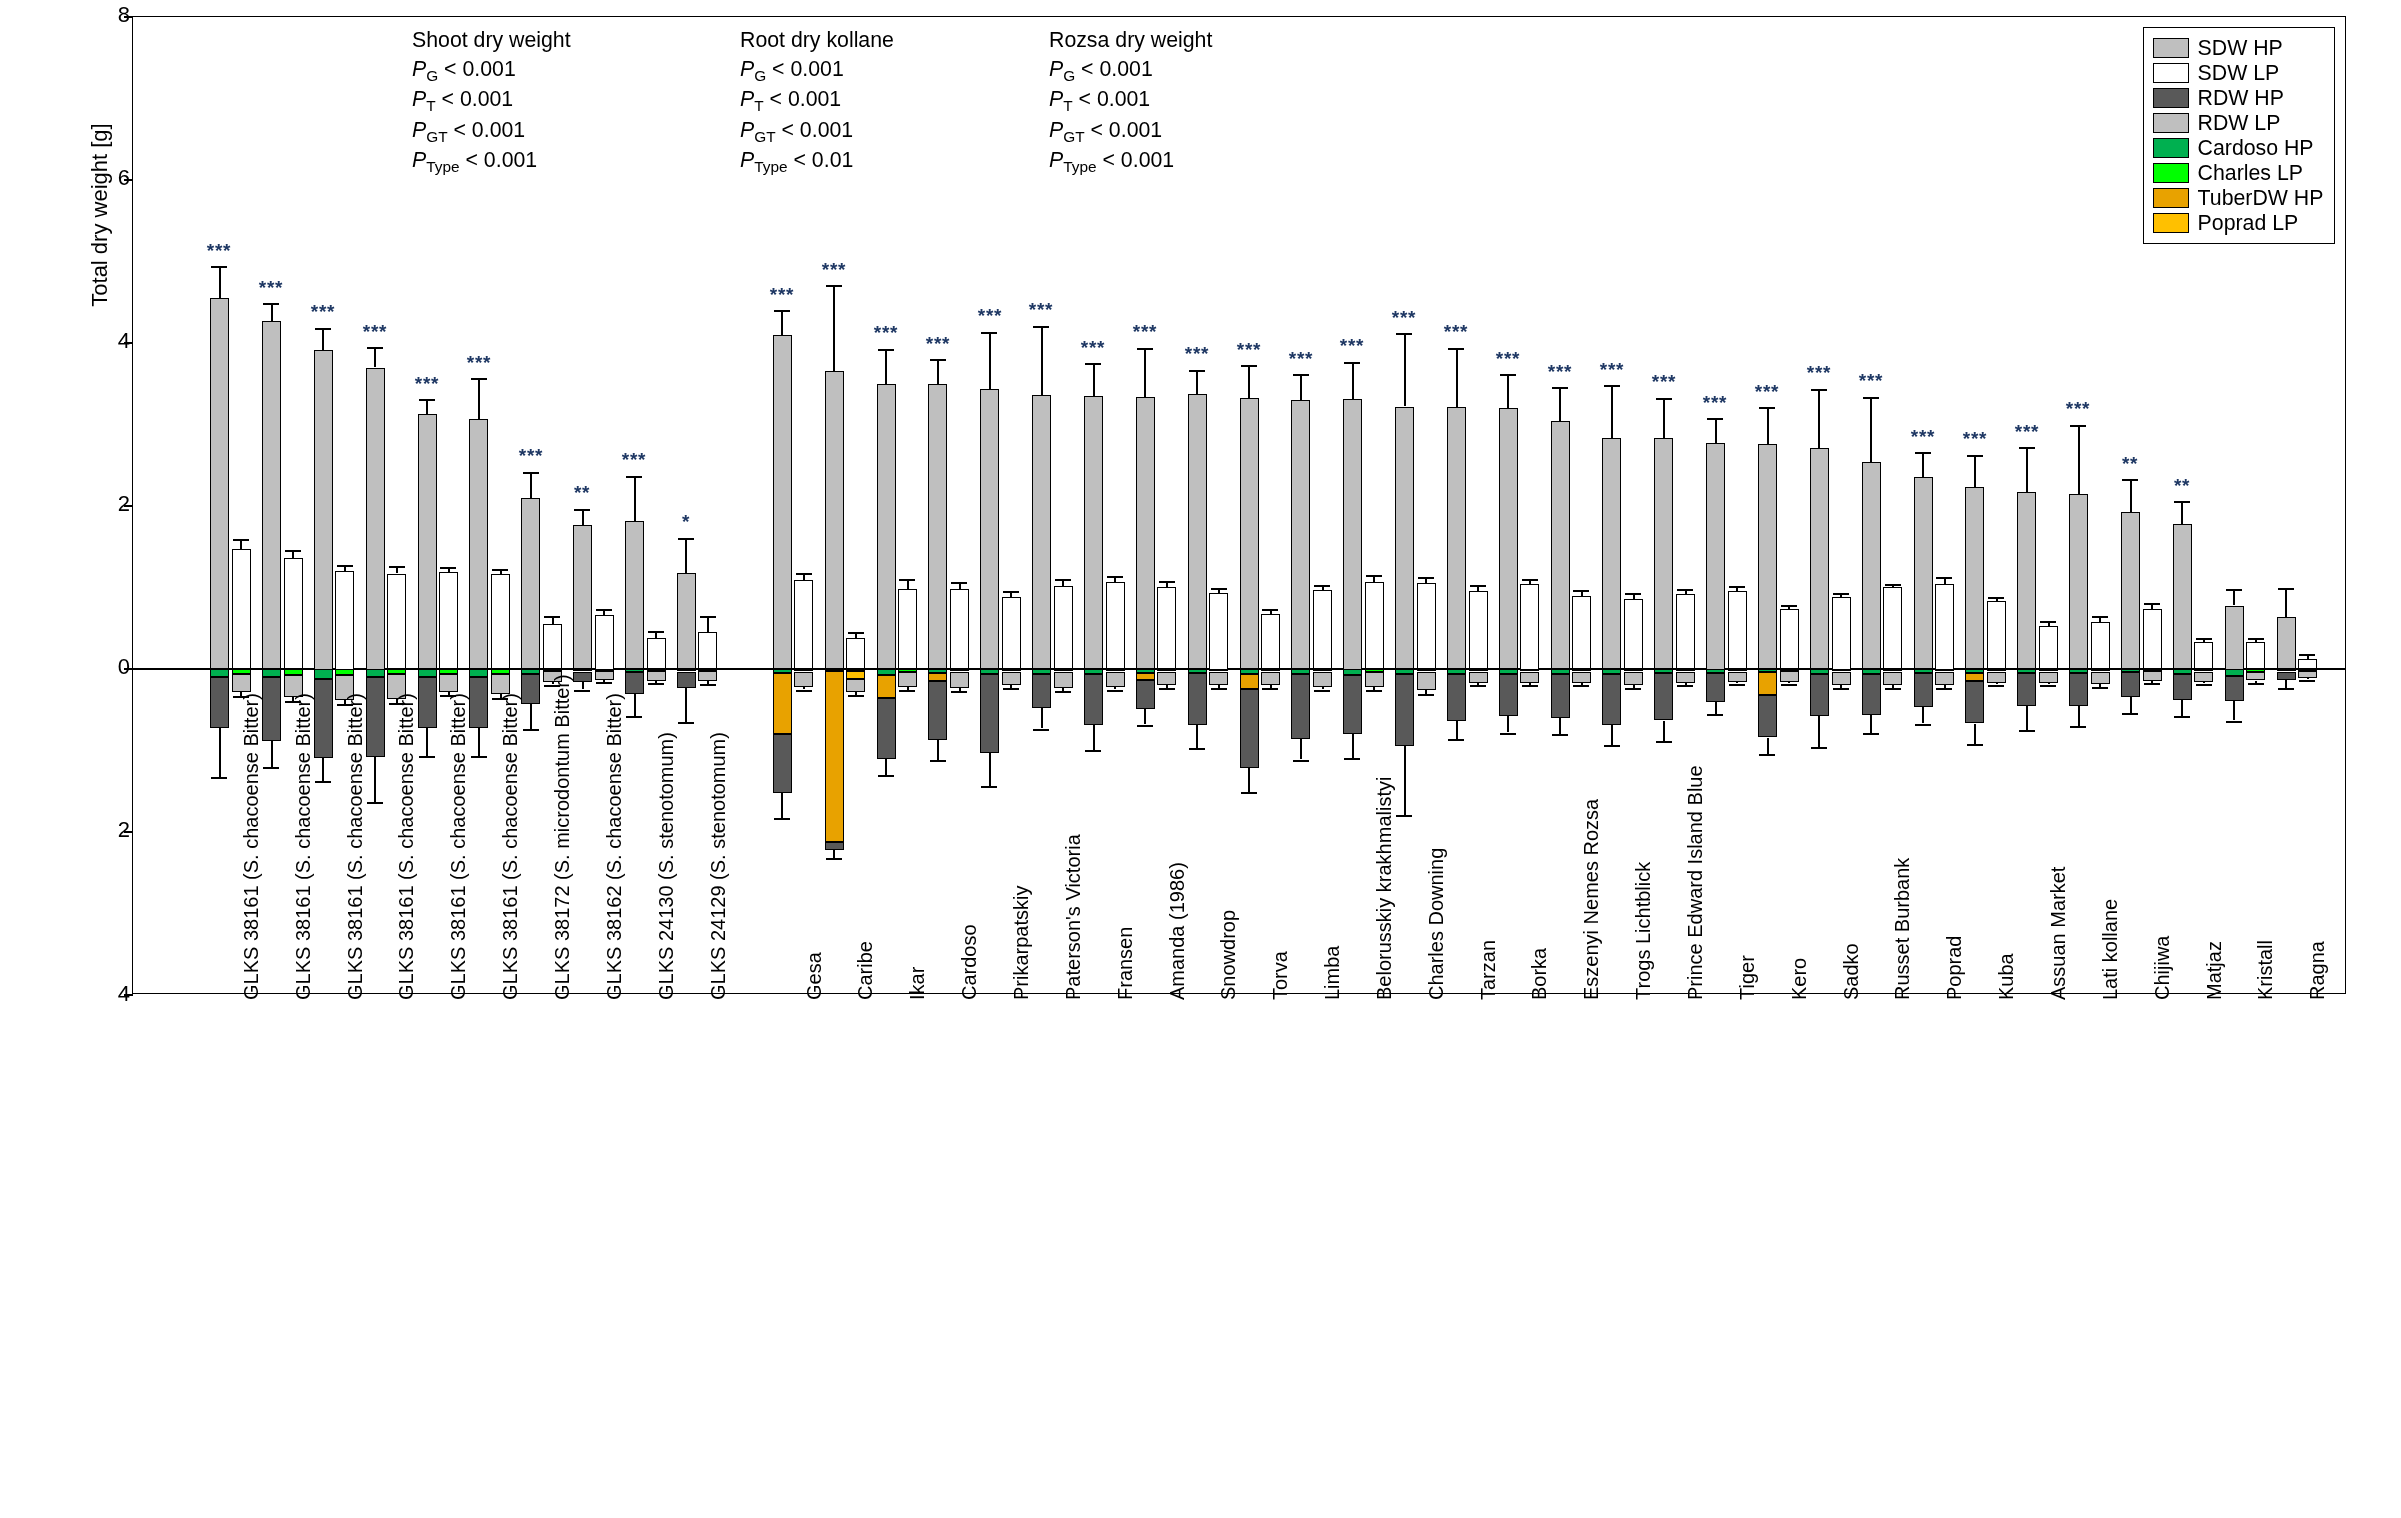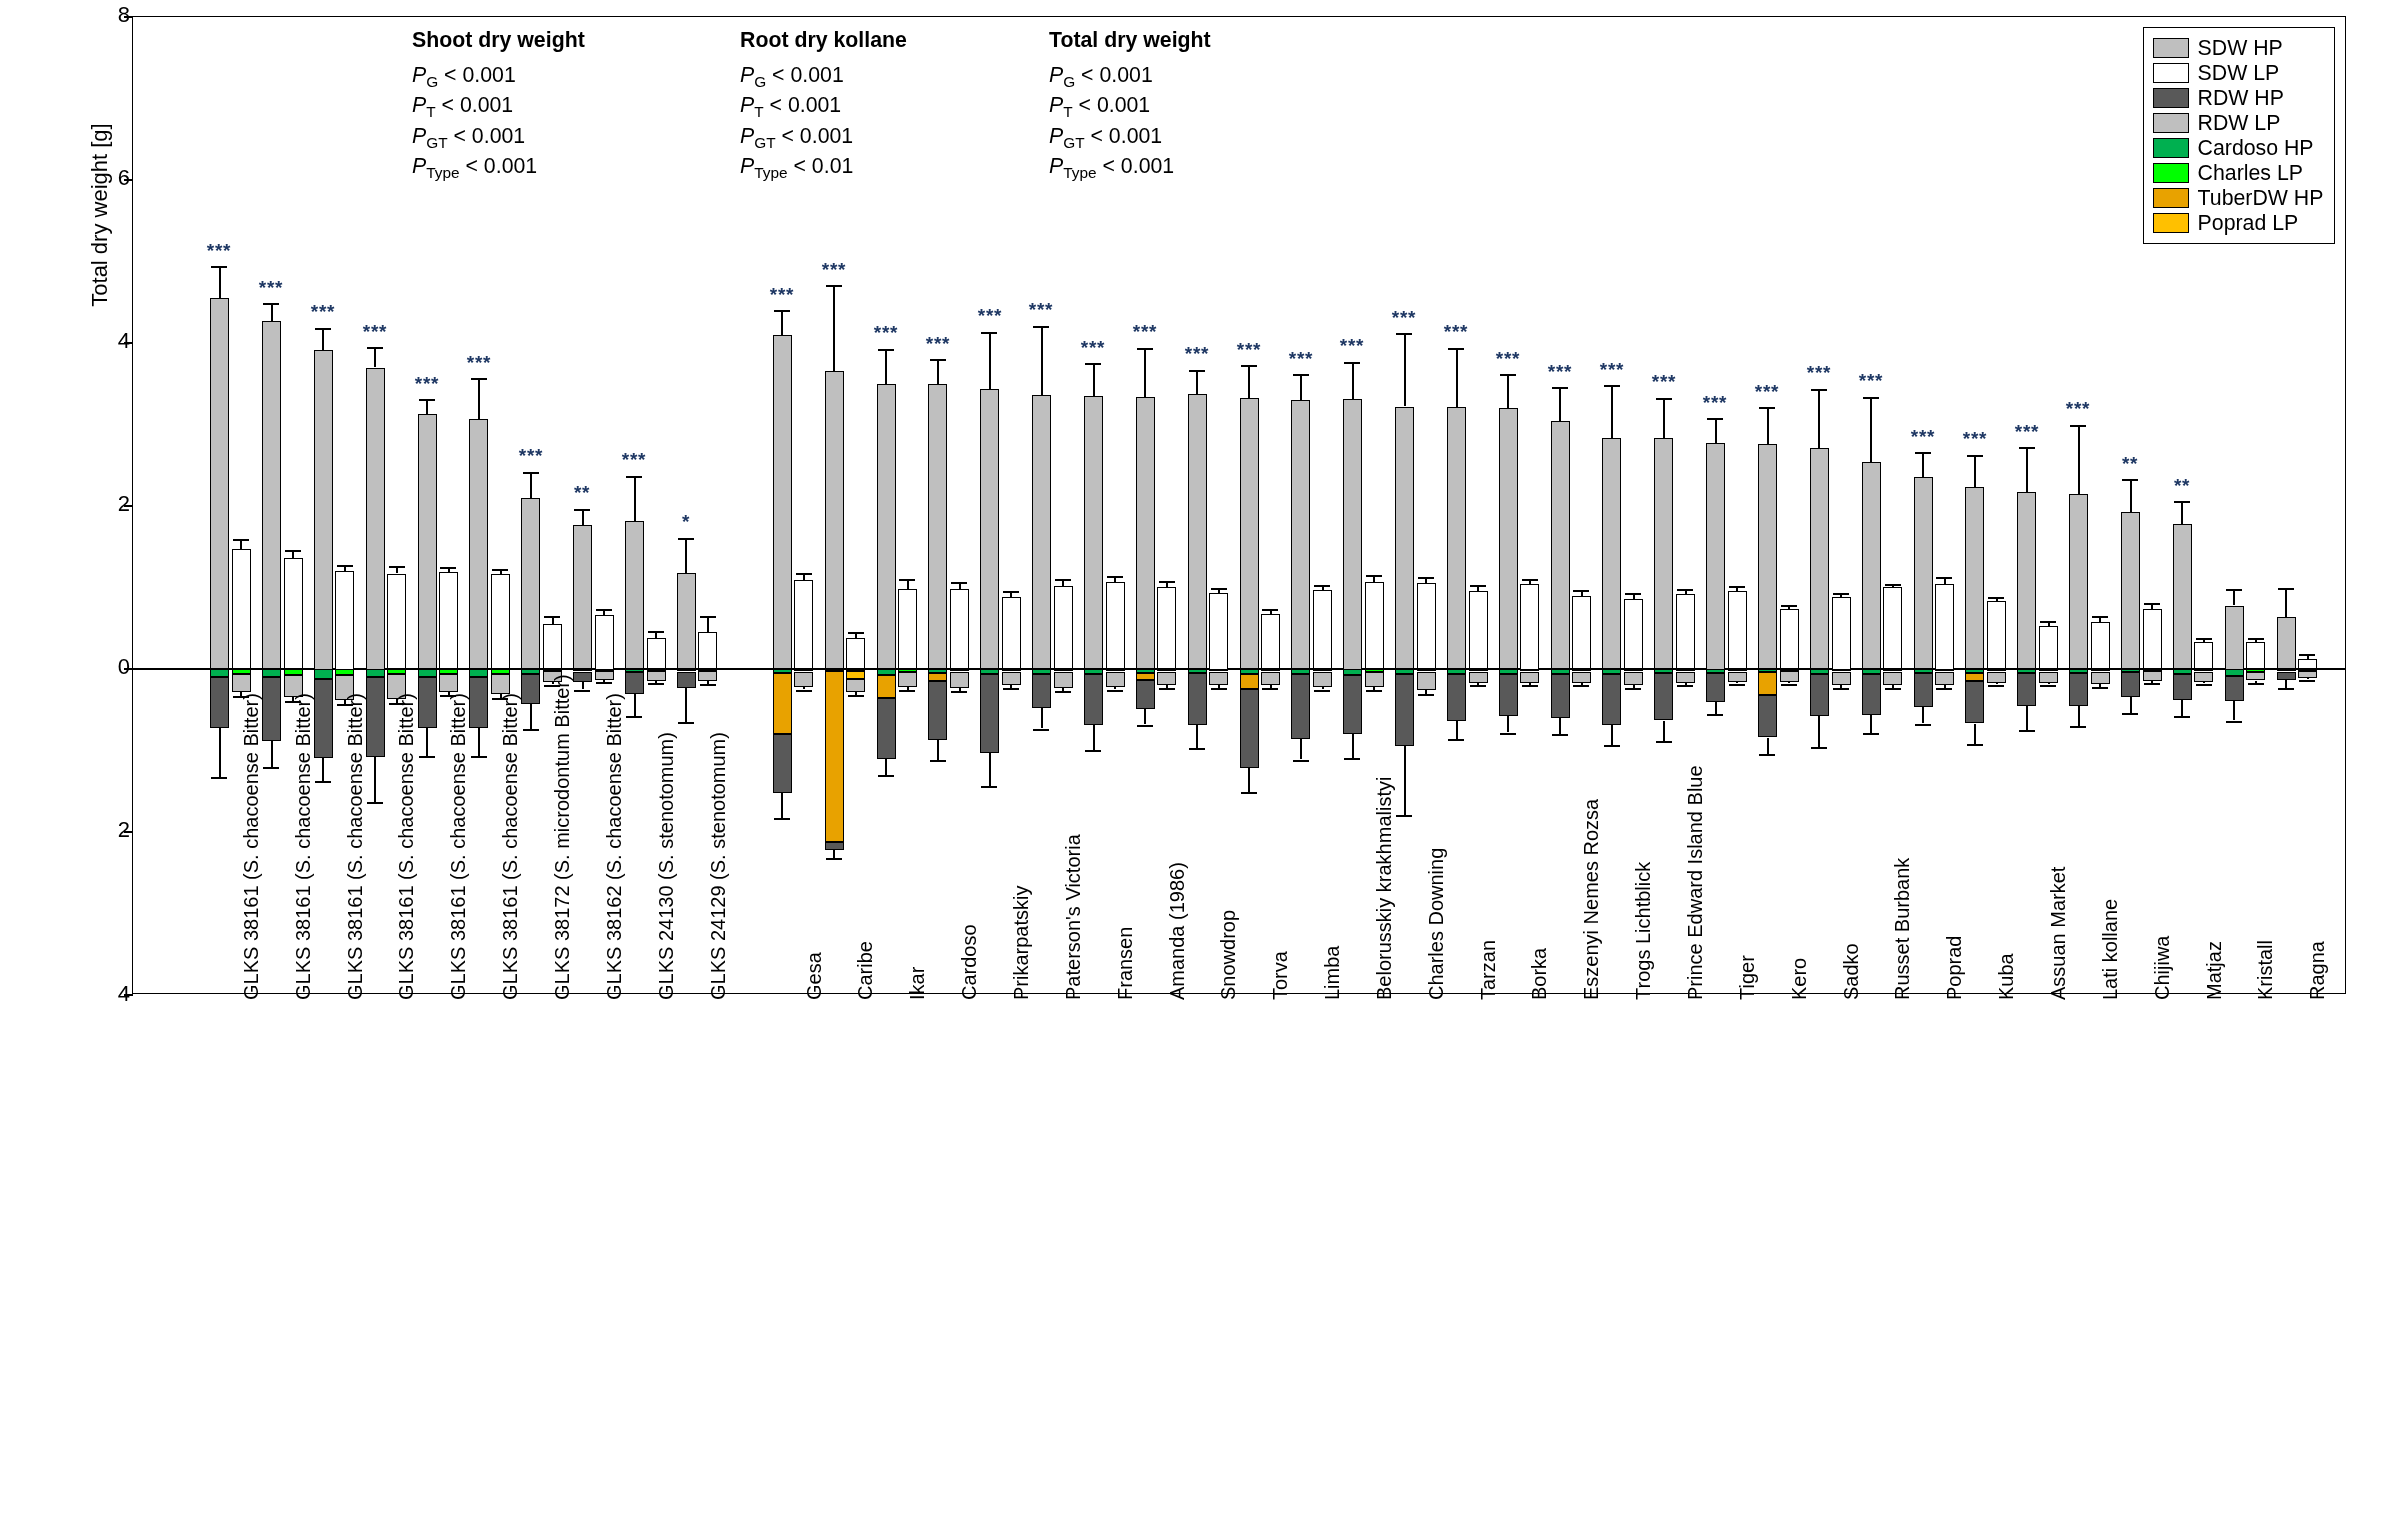--- a/index.html
+++ b/index.html
@@ -100,21 +100,21 @@
     box-sizing:border-box;
   }
   .legrow{display:flex;align-items:center;height:25px;}
   .legbox{
     width:34px;height:17.7px;border:1.1px solid #000;margin-right:8.8px;flex:0 0 auto;
   }
   .legtxt{font-size:21.3px;white-space:nowrap;}
 
   
   .annot{position:absolute;font-size:21.3px;line-height:1.30;white-space:nowrap;}
-  .annot .hdr{font-weight:700;margin-bottom:7px;}
+  .annot .hdr{font-weight:400;margin-bottom:1px;}
   .annot i{font-style:italic;}
   .annot sub{font-size:15.4px;}
 </style>
 </head>
 <body>
 
 <div id="root">
 
   <div id="plot">
     <div id="ylabel">Total dry weight [g]</div>
@@ -787,21 +787,21 @@
           <div><i>P</i><sub>Type</sub> &lt; 0.001</div>
         </div>
         <div class="annot" style="left: 607px; top: 10.3px;">
           <div class="hdr">Root dry kollane</div>
           <div><i>P</i><sub>G</sub> &lt; 0.001</div>
           <div><i>P</i><sub>T</sub> &lt; 0.001</div>
           <div><i>P</i><sub>GT</sub> &lt; 0.001</div>
           <div><i>P</i><sub>Type</sub> &lt; 0.01</div>
         </div>
         <div class="annot" style="left: 916px; top: 10.3px;">
-          <div class="hdr">Total dry weight</div>
+          <div class="hdr">Rozsa dry weight</div>
           <div><i>P</i><sub>G</sub> &lt; 0.001</div>
           <div><i>P</i><sub>T</sub> &lt; 0.001</div>
           <div><i>P</i><sub>GT</sub> &lt; 0.001</div>
           <div><i>P</i><sub>Type</sub> &lt; 0.001</div>
         </div>
       </div>
   </div>
 
   <div id="xlabels">
       <div class="xlab" style="left: 108px; top: 0px;">GLKS 38161 (S. chacoense Bitter)</div>

